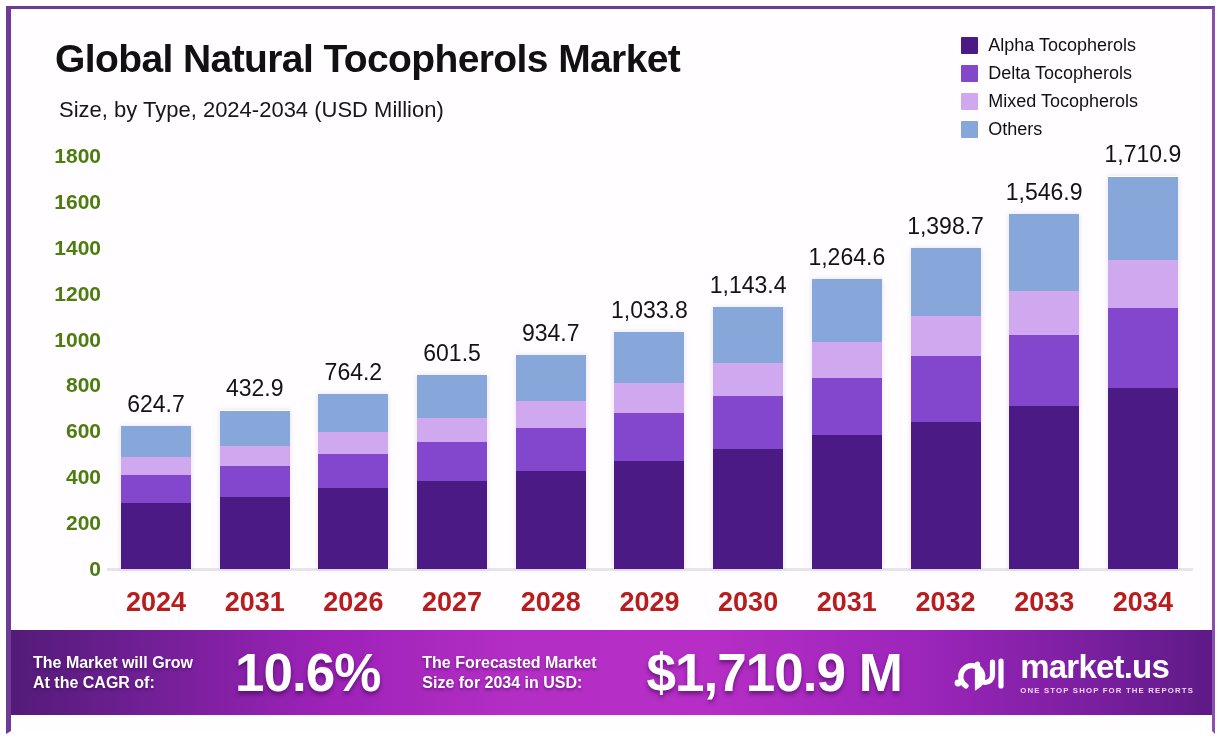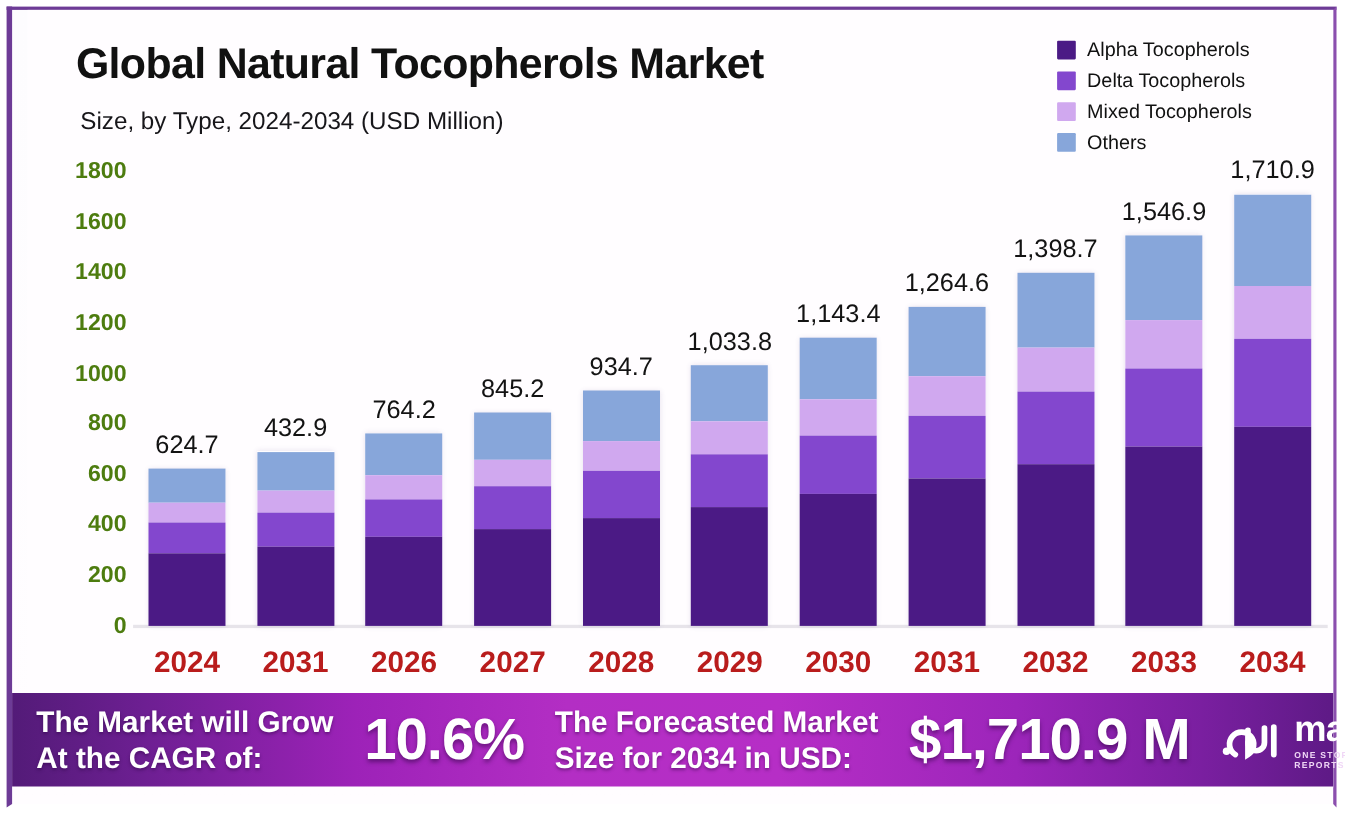--- a/index.html
+++ b/index.html
@@ -22,21 +22,21 @@
     border-left: 5px solid #6d3b96;
     border-top: 3px solid #6d3b96;
     border-right: 3px solid #8b4fae;
     border-bottom: 3px solid #ffffff;
     background: linear-gradient(180deg,#fdfcfe 0%, #fffdff 100%);
   }
 
   
   .chart-area {
     position: absolute;
-    left: 14px; top: 0; right: 0;
+    left: 0; top: 0; right: 0;
     height: 707px;
     background: #fffdff;
   }
 
   .title {
     position: absolute;
     left: 44px; top: 28px;
     font-size: 39px;
     font-weight: 800;
     letter-spacing: -0.6px;
@@ -172,21 +172,21 @@
         #531b78 0%, #6d1f92 10%, #9d22b8 26%,
         #b32ec4 42%, #b62ec6 58%, #9c25ba 76%,
         #7a1fa0 90%, #5e1a86 100%);
     display: flex;
     align-items: center;
     padding: 0 18px 0 22px;
     gap: 14px;
   }
   .banner-text {
     color: #ffffff;
-    font-size: 27px;
+    font-size: 16px;
     font-weight: 800;
     line-height: 1.2;
     text-shadow: 0 2px 3px rgba(40,0,60,0.45);
     white-space: nowrap;
   }
   .banner-big {
     color: #ffffff;
     font-size: 53px;
     font-weight: 800;
     letter-spacing: -1px;
@@ -287,21 +287,21 @@
             <div class="bar-col">
               <div class="bar-total" style="bottom: 183.341px;">764.2</div>
               <div class="bar-stack" style="height: 175.341px;">
                 <div class="seg" style="background: rgb(135, 166, 218); height: 21.6174%;"></div>
                 <div class="seg" style="background: rgb(208, 168, 239); height: 12.5622%;"></div>
                 <div class="seg" style="background: rgb(131, 71, 206); height: 19.8901%;"></div>
                 <div class="seg" style="background: rgb(75, 26, 133); height: 45.9304%;"></div>
               </div>
             </div>
             <div class="bar-col">
-              <div class="bar-total" style="bottom: 201.926px;">845.2</div>
+              <div class="bar-total" style="bottom: 201.926px;">601.5</div>
               <div class="bar-stack" style="height: 193.926px;">
                 <div class="seg" style="background: rgb(135, 166, 218); height: 22.1486%;"></div>
                 <div class="seg" style="background: rgb(208, 168, 239); height: 12.4231%;"></div>
                 <div class="seg" style="background: rgb(131, 71, 206); height: 19.9953%;"></div>
                 <div class="seg" style="background: rgb(75, 26, 133); height: 45.433%;"></div>
               </div>
             </div>
             <div class="bar-col">
               <div class="bar-total" style="bottom: 222.462px;">934.7</div>
               <div class="bar-stack" style="height: 214.462px;">

